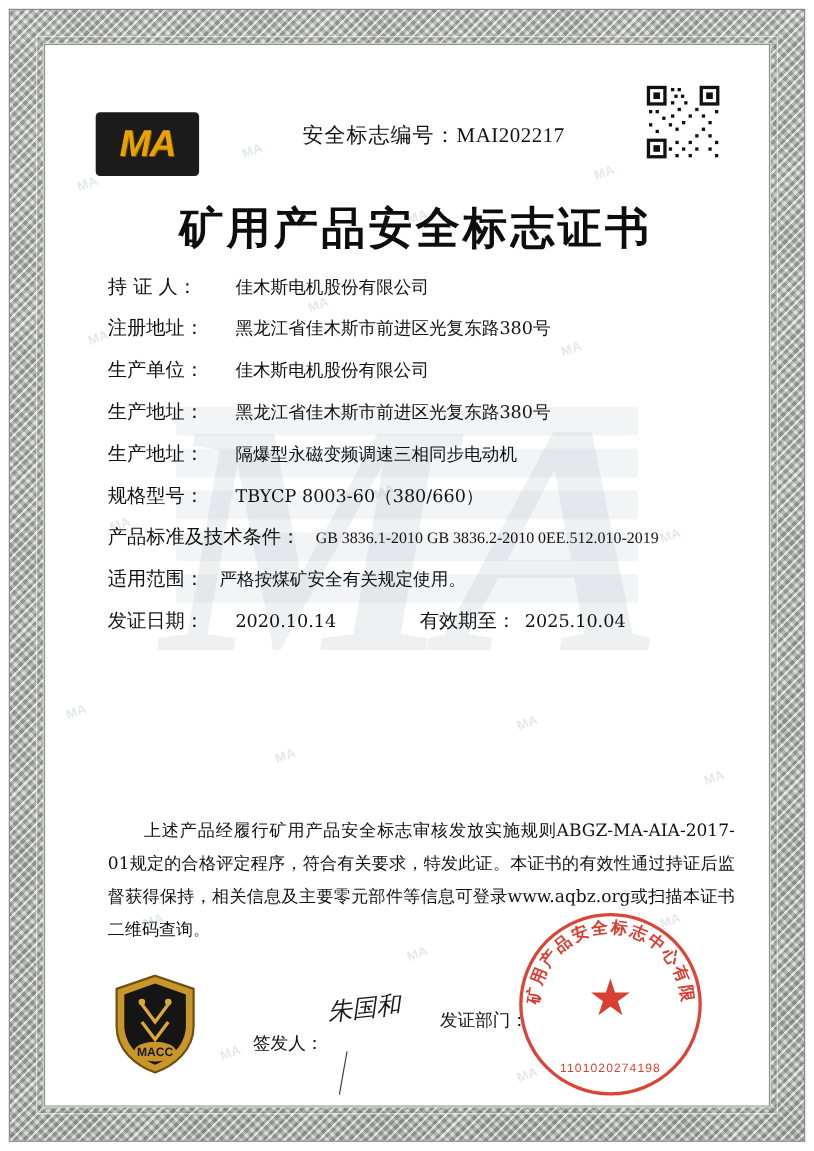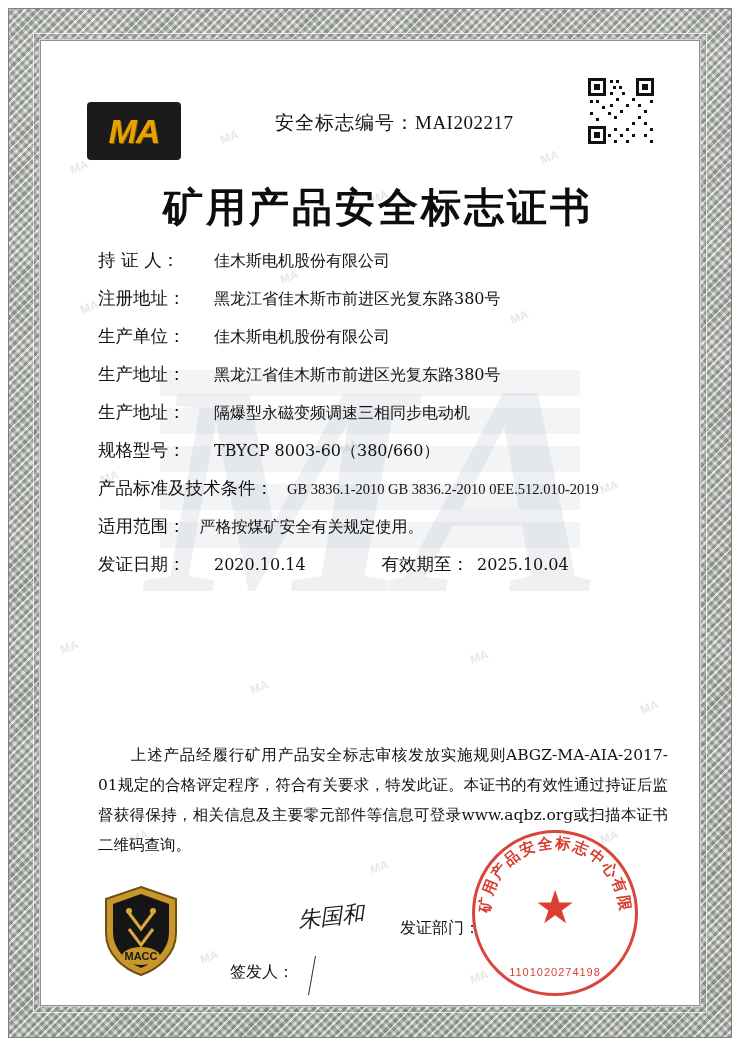--- a/index.html
+++ b/index.html
@@ -198,21 +198,21 @@
   .macc-badge {
     position: absolute;
     left: 62px;
     top: 845px;
     width: 78px;
     height: 92px;
   }
   .sign-row {
     position: absolute;
     left: 190px;
-    top: 922px;
+    top: 899px;
     font-size: 16px;
     font-family: "DejaVu Serif", serif;
     color: #111;
   }
   .sign-name {
     position: absolute;
     left: 258px;
     top: 862px;
     font-size: 22px;
     font-family: "DejaVu Serif", serif;

